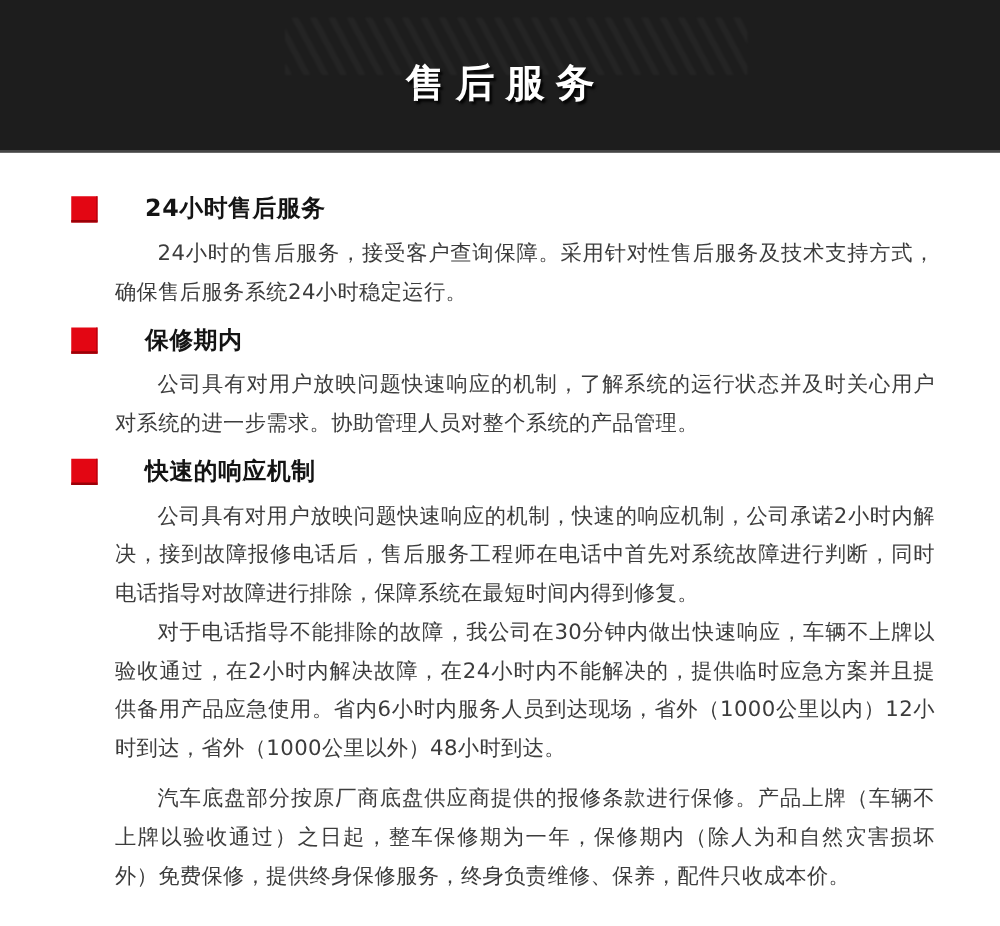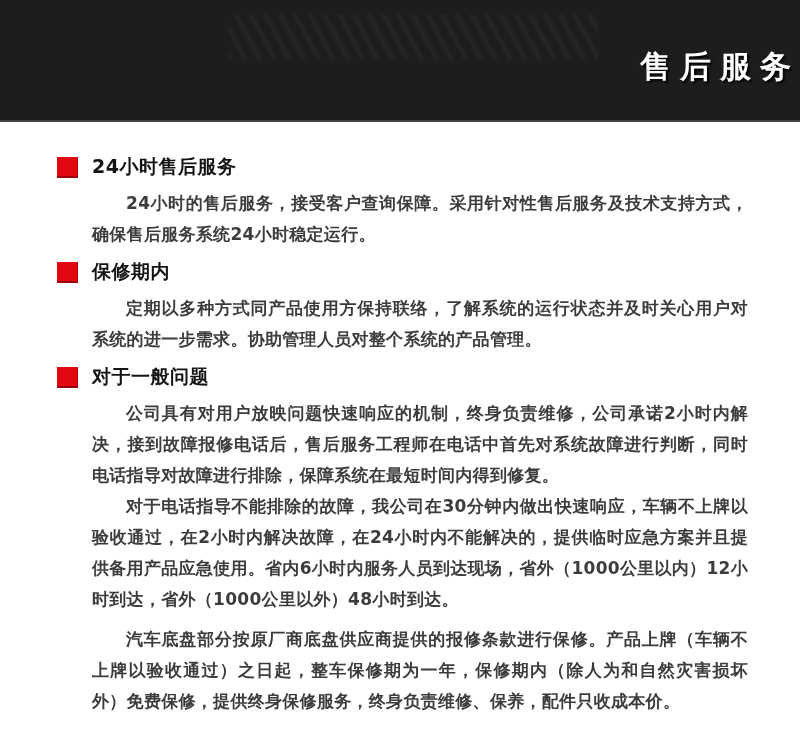--- a/index.html
+++ b/index.html
@@ -10,21 +10,21 @@
     overflow: hidden;
   }
   .page { width: 800px; height: 741px; position: relative; background: #ffffff; }
 
   
   .banner {
     position: relative;
     width: 800px; height: 122px;
     background: #1d1d1d;
     border-bottom: 2px solid #454545;
-    display: flex; align-items: center; justify-content: flex-end;
+    display: flex; align-items: center; justify-content: center;
     overflow: hidden;
   }
   .banner .watermark {
     position: absolute;
     top: 14px; left: 228px;
     width: 370px; height: 46px;
     background: repeating-linear-gradient(
       62deg,
       rgba(255,255,255,0.035) 0 5px,
       rgba(0,0,0,0) 5px 13px
@@ -44,20 +44,21 @@
 
   
   .content { padding: 32px 55px 0 57px; }
 
   .sec { margin-bottom: 9px; }
 
   .sec-heading {
     display: flex;
     align-items: center;
     margin-bottom: 8px;
+    gap: 24px;
   }
   .bullet {
     width: 21px; height: 21px;
     background: #e30613;
     border-bottom: 2px solid #9b0008;
     border-right: 1px solid #b4000c;
     margin-right: 14px;
     flex: 0 0 auto;
   }
   .sec-heading h2 {
@@ -69,21 +70,20 @@
 
   .sec p {
     width: 656px;
     margin-left: 35px;
     font-size: 17px;
     line-height: 31px;
     color: #3c3c3c;
     text-indent: 2em;
     text-align: justify;
     letter-spacing: 0.3px;
-    font-weight: bold;
   }
 </style>
 </head>
 <body>
 
 <div class="page">
 
   <header class="banner">
     <div class="watermark"></div>
     <h1>售后服务</h1>
@@ -97,29 +97,29 @@
         <h2>24小时售后服务</h2>
       </div>
       <p>24小时的售后服务，接受客户查询保障。采用针对性售后服务及技术支持方式，确保售后服务系统24小时稳定运行。</p>
     </section>
 
     <section class="sec">
       <div class="sec-heading">
         <span class="bullet"></span>
         <h2>保修期内</h2>
       </div>
-      <p>定期以多种方式同产品使用方保持联络，了解系统的运行状态并及时关心用户对系统的进一步需求。协助管理人员对整个系统的产品管理。</p>
+      <p>公司具有对用户放映问题快速响应的机制，了解系统的运行状态并及时关心用户对系统的进一步需求。协助管理人员对整个系统的产品管理。</p>
     </section>
 
     <section class="sec">
       <div class="sec-heading">
         <span class="bullet"></span>
-        <h2>对于一般问题</h2>
+        <h2>快速的响应机制</h2>
       </div>
-      <p>公司具有对用户放映问题快速响应的机制，终身负责维修，公司承诺2小时内解决，接到故障报修电话后，售后服务工程师在电话中首先对系统故障进行判断，同时电话指导对故障进行排除，保障系统在最短时间内得到修复。</p>
+      <p>公司具有对用户放映问题快速响应的机制，快速的响应机制，公司承诺2小时内解决，接到故障报修电话后，售后服务工程师在电话中首先对系统故障进行判断，同时电话指导对故障进行排除，保障系统在最短时间内得到修复。</p>
       <p>对于电话指导不能排除的故障，我公司在30分钟内做出快速响应，车辆不上牌以验收通过，在2小时内解决故障，在24小时内不能解决的，提供临时应急方案并且提供备用产品应急使用。省内6小时内服务人员到达现场，省外（1000公里以内）12小时到达，省外（1000公里以外）48小时到达。</p>
     </section>
 
     <section class="sec">
       <p>汽车底盘部分按原厂商底盘供应商提供的报修条款进行保修。产品上牌（车辆不上牌以验收通过）之日起，整车保修期为一年，保修期内（除人为和自然灾害损坏外）免费保修，提供终身保修服务，终身负责维修、保养，配件只收成本价。</p>
     </section>
 
   </main>
 </div>
 

